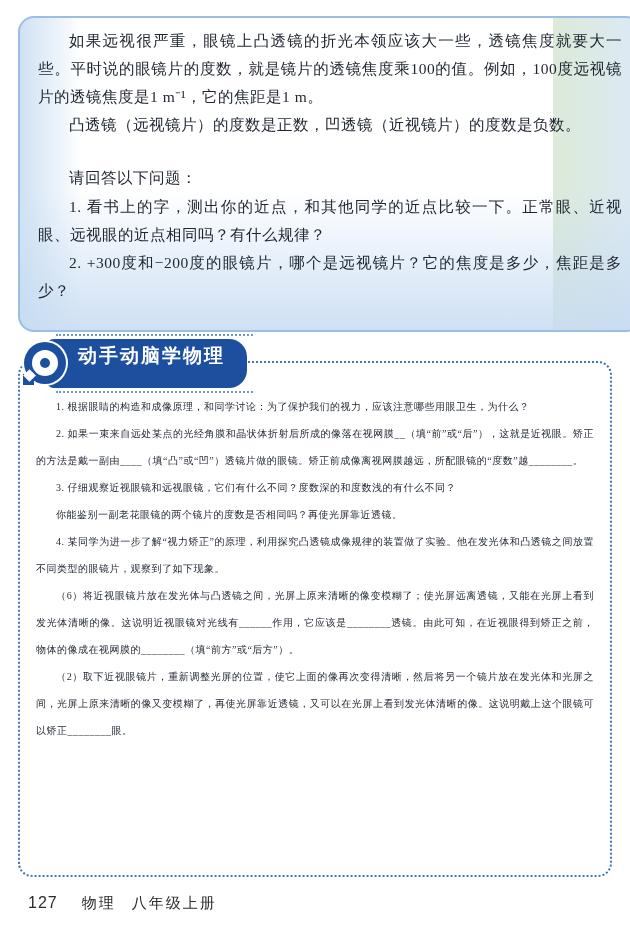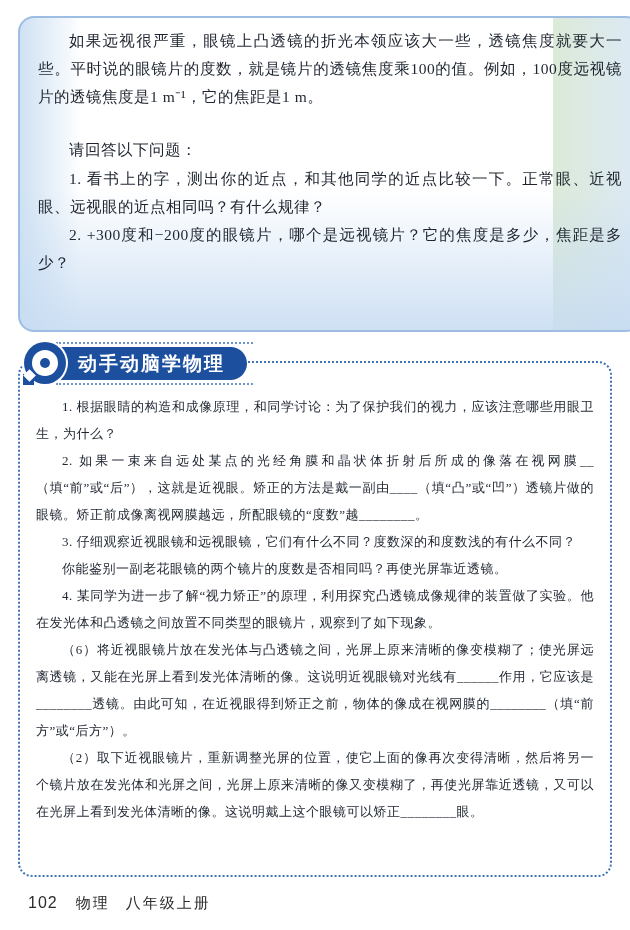--- a/index.html
+++ b/index.html
@@ -62,21 +62,21 @@
     position: relative;
     margin-left: -20px;
     height: 33px;
     line-height: 33px;
     background: #1d4f9f;
     color: #ffffff;
     font-family: "Liberation Sans", sans-serif;
     font-weight: bold;
     font-size: 19px;
     letter-spacing: 2px;
-    padding: 0 22px 0 32px;
+    padding: 0 22px 16px 32px;
     border-radius: 8px 18px 18px 8px;
     z-index: 1;
   }
   .activity-pill::before, .activity-pill::after {
     content: "";
     position: absolute;
     left: 10px; right: -6px;
     border-top: 2px dotted #6f97c9;
   }
   .activity-pill::before { top: -5px; }
@@ -114,45 +114,46 @@
   }
   .activity-icon .base {
     position: absolute;
     left: -1px; bottom: -1px;
     width: 11px; height: 11px;
     background: #1d4f9f;
   }
 
   .activity-body .para {
     line-height: 27px;
-    font-size: 13px;
+    font-size: 10px;
   }
 
   
   .footer {
     position: absolute;
     left: 28px; top: 894px;
     font-size: 15px;
     color: #2b2b2b;
     display: flex;
     align-items: baseline;
   }
   .footer .num {
     font-family: "Liberation Sans", sans-serif;
     font-size: 16px;
     letter-spacing: 1px;
   }
-  .footer .subj { margin-left: 18px; letter-spacing: 2px; }
+  .footer .subj { margin-left: 24px; letter-spacing: 2px; }
   .footer .vol  { margin-left: 16px; letter-spacing: 2px; font-family: Liberation Serif, serif; }
 </style>
 </head>
 <body>
 
 <div class="intro-box">
   <p class="para">如果远视很严重，眼镜上凸透镜的折光本领应该大一些，透镜焦度就要大一些。平时说的眼镜片的度数，就是镜片的透镜焦度乘100的值。例如，100度远视镜片的透镜焦度是1 m⁻¹，它的焦距是1 m。</p>
+  <p class="para">凸透镜（远视镜片）的度数是正数，凹透镜（近视镜片）的度数是负数。</p>
   <p class="para prompt">请回答以下问题：</p>
   <p class="para">1. 看书上的字，测出你的近点，和其他同学的近点比较一下。正常眼、近视眼、远视眼的近点相同吗？有什么规律？</p>
   <p class="para">2. +300度和−200度的眼镜片，哪个是远视镜片？它的焦度是多少，焦距是多少？</p>
 </div>
 
 <div class="activity-box">
   <div class="activity-header">
     <span class="activity-icon">
       <span class="base"></span>
       <span class="ring"></span>
@@ -166,16 +167,16 @@
     <p class="para">2. 如果一束来自远处某点的光经角膜和晶状体折射后所成的像落在视网膜__（填“前”或“后”），这就是近视眼。矫正的方法是戴一副由____（填“凸”或“凹”）透镜片做的眼镜。矫正前成像离视网膜越远，所配眼镜的“度数”越________。</p>
     <p class="para">3. 仔细观察近视眼镜和远视眼镜，它们有什么不同？度数深的和度数浅的有什么不同？</p>
     <p class="para">你能鉴别一副老花眼镜的两个镜片的度数是否相同吗？再使光屏靠近透镜。</p>
     <p class="para">4. 某同学为进一步了解“视力矫正”的原理，利用探究凸透镜成像规律的装置做了实验。他在发光体和凸透镜之间放置不同类型的眼镜片，观察到了如下现象。</p>
     <p class="para">（6）将近视眼镜片放在发光体与凸透镜之间，光屏上原来清晰的像变模糊了；使光屏远离透镜，又能在光屏上看到发光体清晰的像。这说明近视眼镜对光线有______作用，它应该是________透镜。由此可知，在近视眼得到矫正之前，物体的像成在视网膜的________（填“前方”或“后方”）。</p>
     <p class="para">（2）取下近视眼镜片，重新调整光屏的位置，使它上面的像再次变得清晰，然后将另一个镜片放在发光体和光屏之间，光屏上原来清晰的像又变模糊了，再使光屏靠近透镜，又可以在光屏上看到发光体清晰的像。这说明戴上这个眼镜可以矫正________眼。</p>
   </div>
 </div>
 
 <div class="footer">
-  <span class="num">102</span>
+  <span class="num">127</span>
   <span class="subj">物理</span>
   <span class="vol">八年级上册</span>
 </div>
 
 </body></html>

